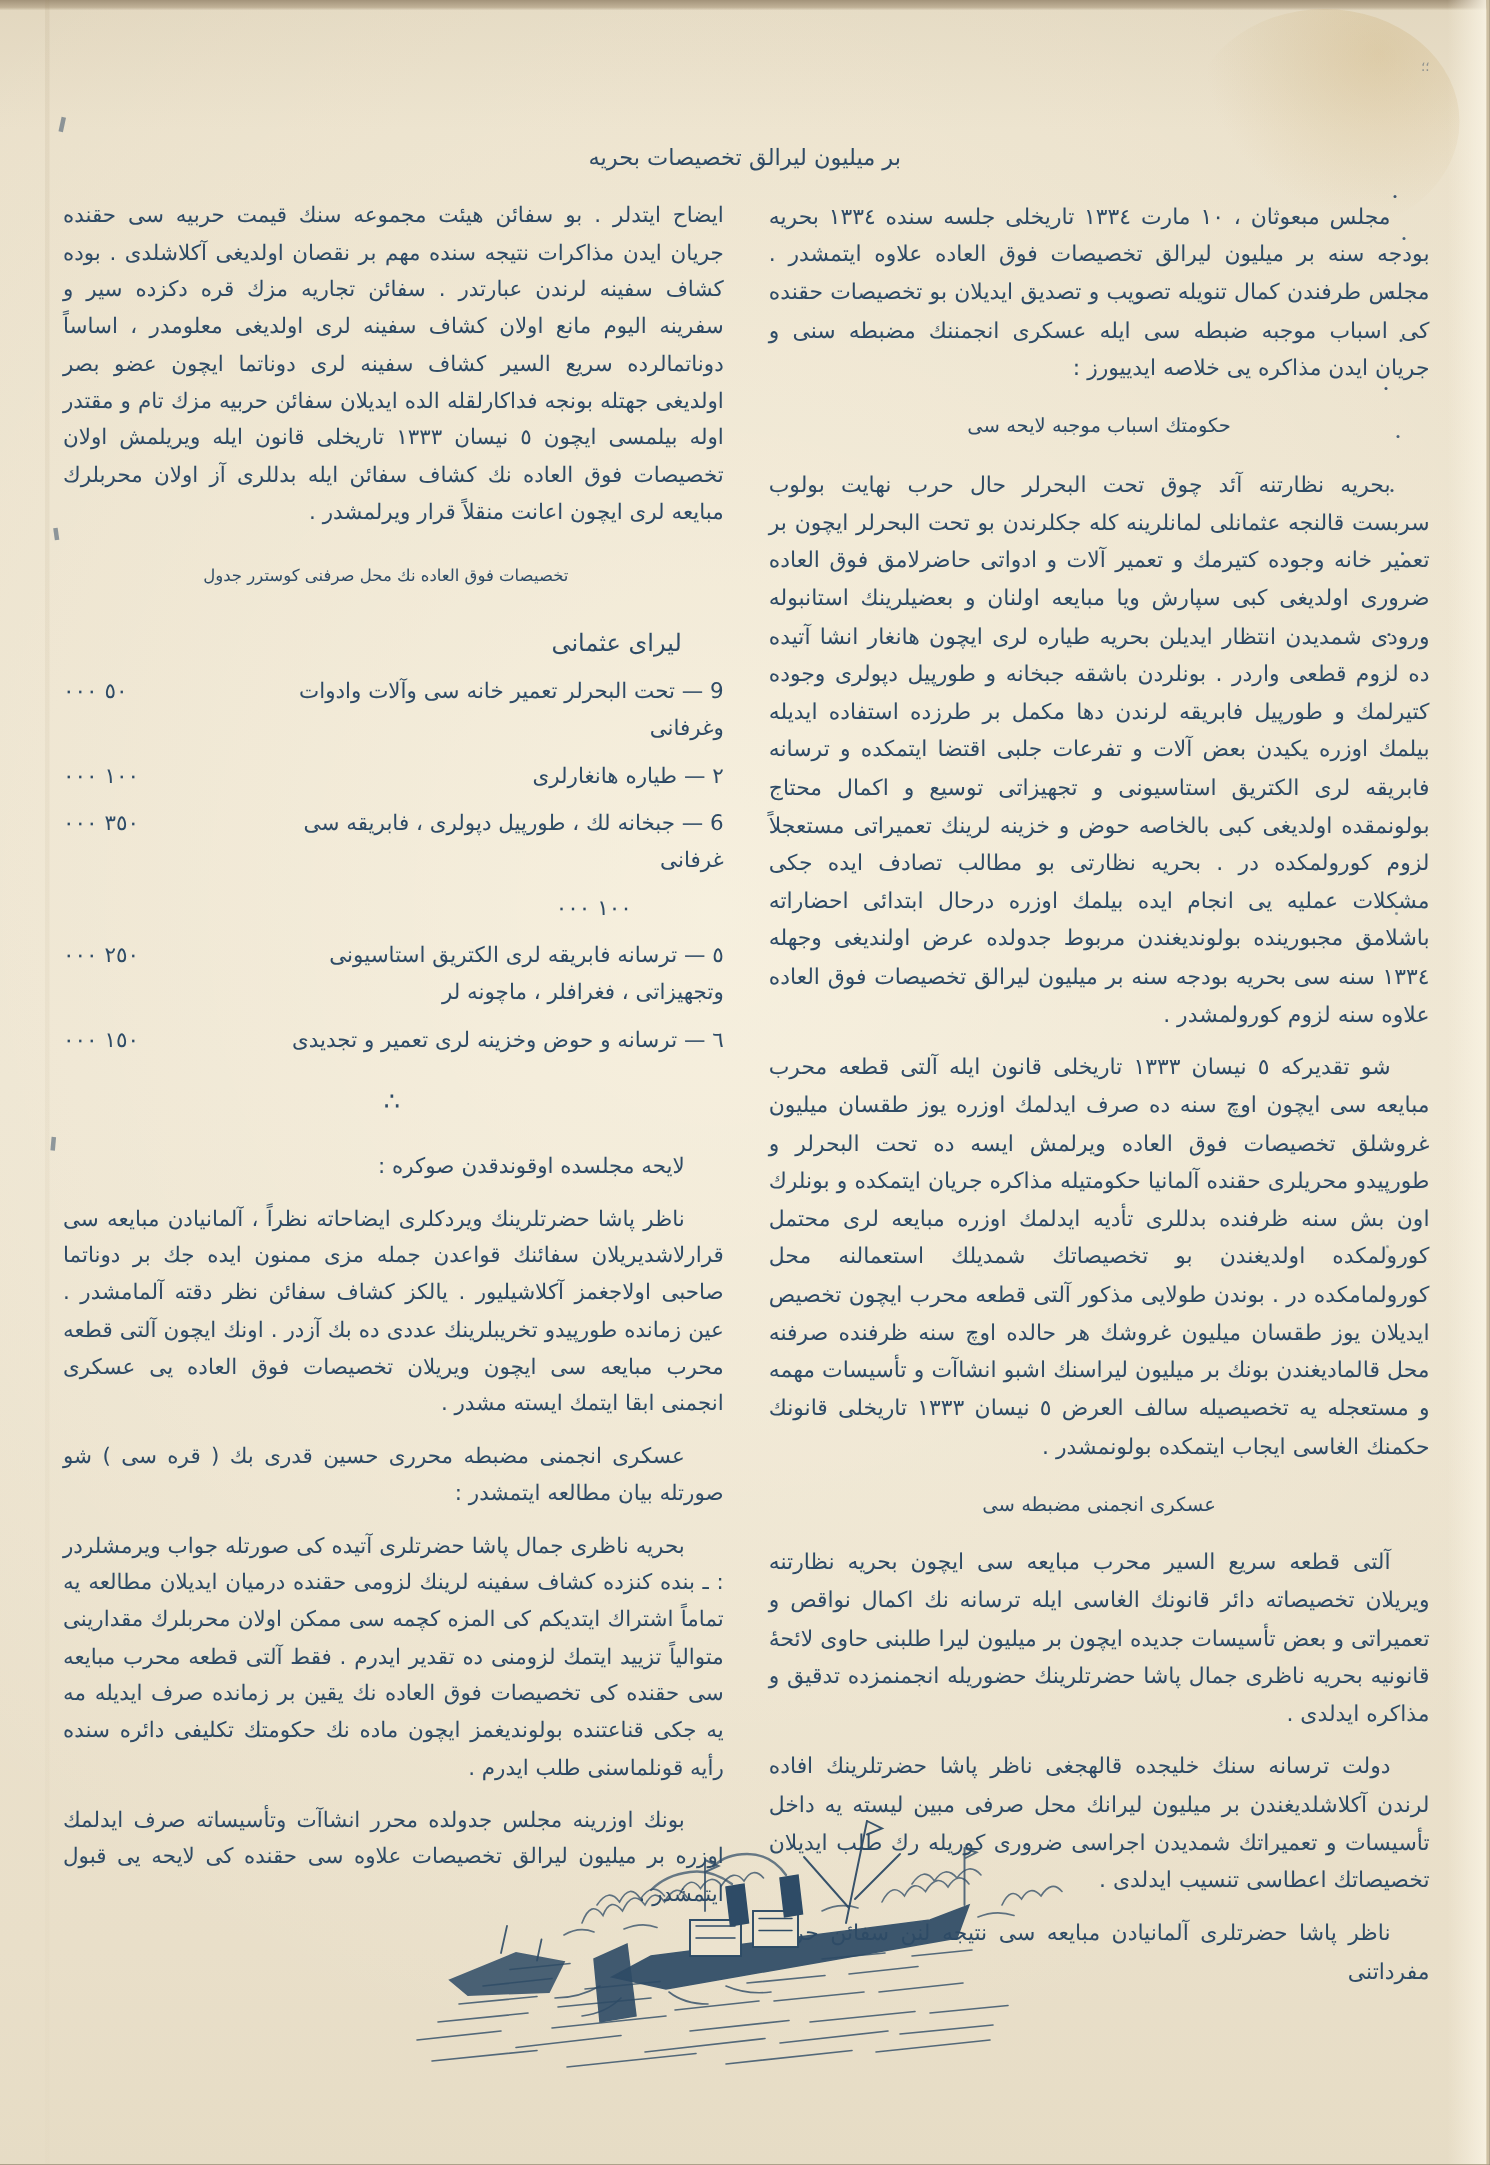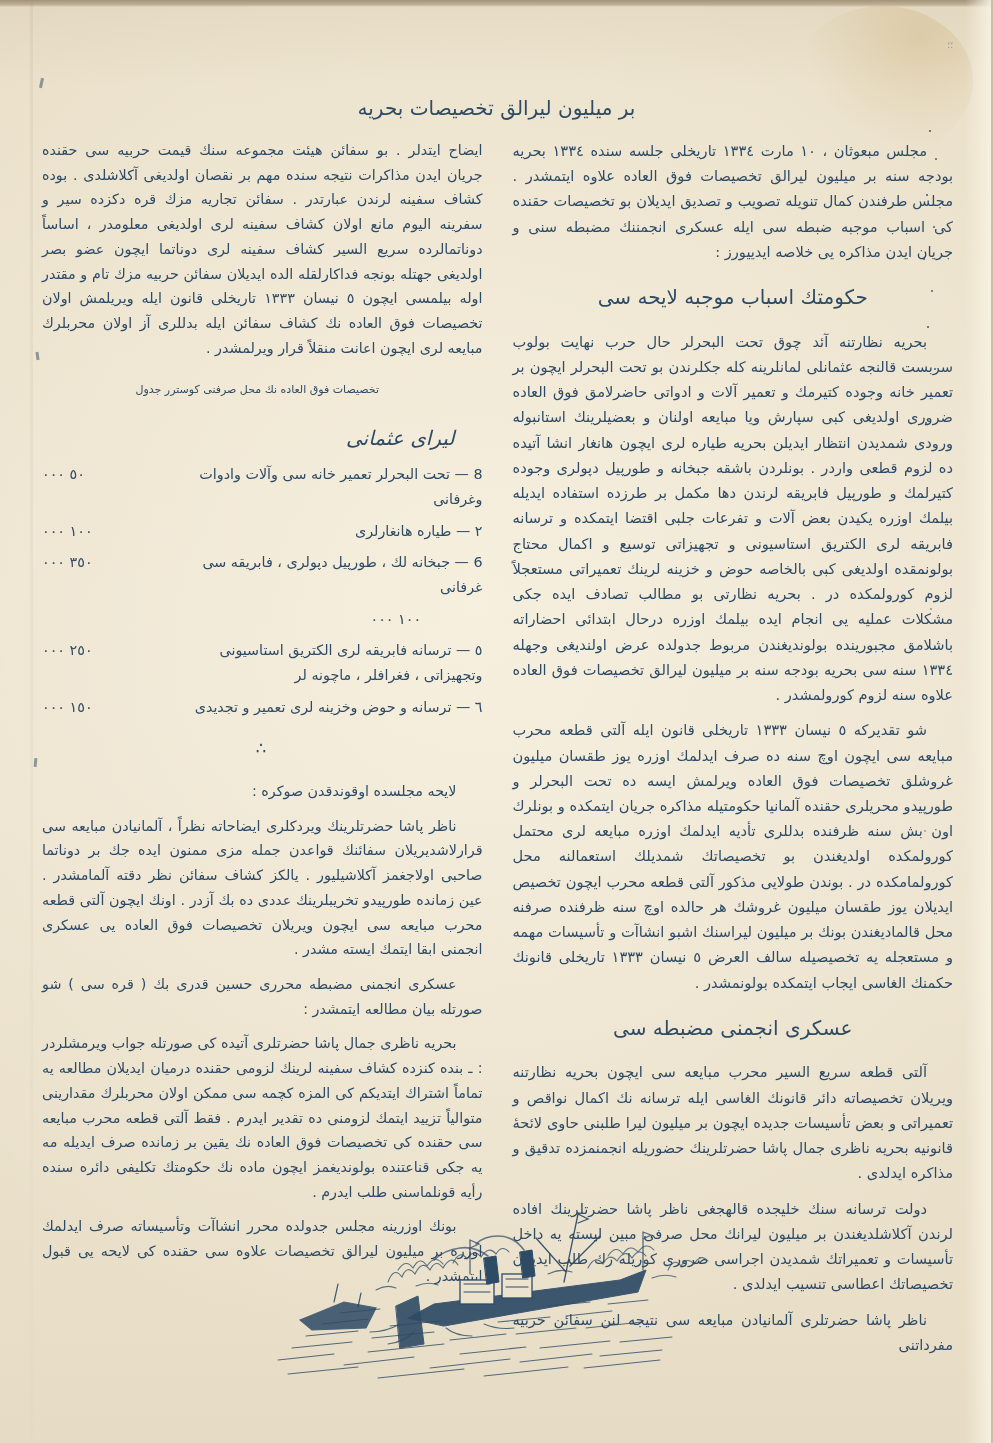--- a/index.html
+++ b/index.html
@@ -30,37 +30,37 @@
       5px 238px 0 0 #46607a, -4px 292px 0 0 #3c556e, 1px 478px 0 0 rgba(60,85,110,.6),
       -5px 700px 0 0 rgba(60,85,110,.5);}
   .margin-mark{position:absolute;background:rgba(62,84,108,.55);}
   .mm1{left:40px;top:78px;width:3px;height:10px;transform:rotate(12deg);}
   .mm2{left:36px;top:352px;width:3px;height:8px;transform:rotate(-8deg);}
   .mm3{left:34px;top:758px;width:3px;height:9px;transform:rotate(5deg);}
 
   .title{
     margin:96px 0 18px 0;
     text-align:center;
-    font-size:20px;font-weight:normal;
+    font-size:15px;font-weight:normal;
     letter-spacing:.5px;
   }
   .columns{
     display:flex;direction:rtl;
     gap:30px;
     padding:0 40px 0 42px;
     align-items:flex-start;
   }
   .col{flex:1 1 0;font-size:14.6px;line-height:1.73;}
   .col-right{max-width:462px;}
   .col-left{max-width:445px;font-size:14.3px;}
   .para{margin:0 0 10px 0;text-align:justify;}
   .para.indent{text-indent:26px;}
-  .heading{margin:16px 0 14px 0;text-align:center;font-size:20px;font-weight:normal;}
+  .heading{margin:16px 0 14px 0;text-align:center;font-size:13px;font-weight:normal;}
   .table-heading{margin:20px 10px 22px 0;text-align:center;font-size:11px;font-weight:normal;}
-  .currency-label{text-align:right;padding-right:28px;margin-bottom:6px;font-size:20px;font-style:italic;}
+  .currency-label{text-align:right;padding-right:28px;margin-bottom:6px;font-size:16px;}
   .budget-table{margin:0 0 4px 0;}
   .budget-row{display:flex;justify-content:space-between;gap:10px;margin-bottom:7px;}
   .budget-row .item{flex:1 1 auto;text-align:right;}
   .budget-row .amount{flex:0 0 112px;text-align:left;direction:ltr;letter-spacing:1px;white-space:nowrap;}
   .total-block{width:190px;margin-left:auto;margin-right:0;direction:ltr;text-align:left;}
   
   .total-wrap{display:flex;justify-content:flex-end;direction:ltr;}
   .total-rule{width:185px;border-top:3px solid #2e4b66;border-bottom:1.4px solid #2e4b66;height:4px;margin-bottom:6px;}
   .total-amount{letter-spacing:2px;font-size:15px;}
   .ornament{text-align:center;font-size:17px;margin:14px 0 16px 0;letter-spacing:2px;}
@@ -97,21 +97,21 @@
     </div>
 
     <div class="col col-left">
       <p class="para">ايضاح ايتدلر . بو سفائن هيئت مجموعه سنك قيمت حربيه سى حقنده جريان ايدن مذاكرات نتيجه سنده مهم بر نقصان اولديغى آكلاشلدى . بوده كشاف سفينه لرندن عبارتدر . سفائن تجاريه مزك قره دكزده سير و سفرينه اليوم مانع اولان كشاف سفينه لرى اولديغى معلومدر ، اساساً دوناتمالرده سريع السير كشاف سفينه لرى دوناتما ايچون عضو بصر اولديغى جهتله بونجه فداكارلقله الده ايديلان سفائن حربيه مزك تام و مقتدر اوله بيلمسى ايچون ٥ نيسان ١٣٣٣ تاريخلى قانون ايله ويريلمش اولان تخصيصات فوق العاده نك كشاف سفائن ايله بدللرى آز اولان محربلرك مبايعه لرى ايچون اعانت منقلاً قرار ويرلمشدر .</p>
 
       <h3 class="table-heading">تخصيصات فوق العاده نك محل صرفنى كوسترر جدول</h3>
       <div class="currency-label">ليرای عثمانی</div>
 
       <div class="budget-table">
         <div class="budget-row">
-          <span class="item">8 — تحت البحرلر تعمير خانه سى وآلات وادوات وغرفانى</span>
+          <span class="item">9 — تحت البحرلر تعمير خانه سى وآلات وادوات وغرفانى</span>
           <span class="amount">٥٠ ٠٠٠</span>
         </div>
         <div class="budget-row">
           <span class="item">٢ — طياره هانغارلرى</span>
           <span class="amount">١٠٠ ٠٠٠</span>
         </div>
         <div class="budget-row">
           <span class="item">6 — جبخانه لك ، طورپيل دپولرى ، فابريقه سى غرفانى</span>
           <span class="amount">٣٥٠ ٠٠٠</span>
         </div>

